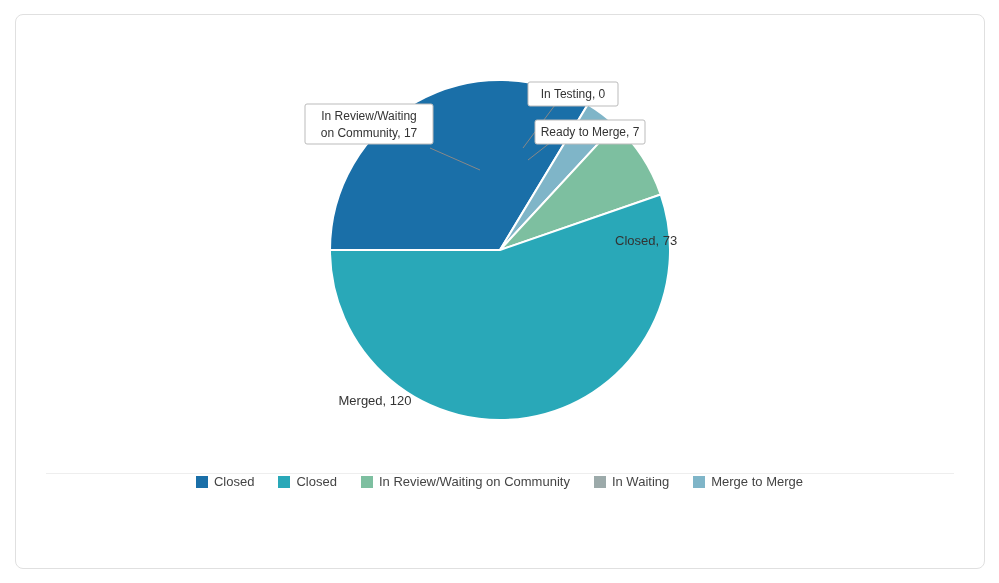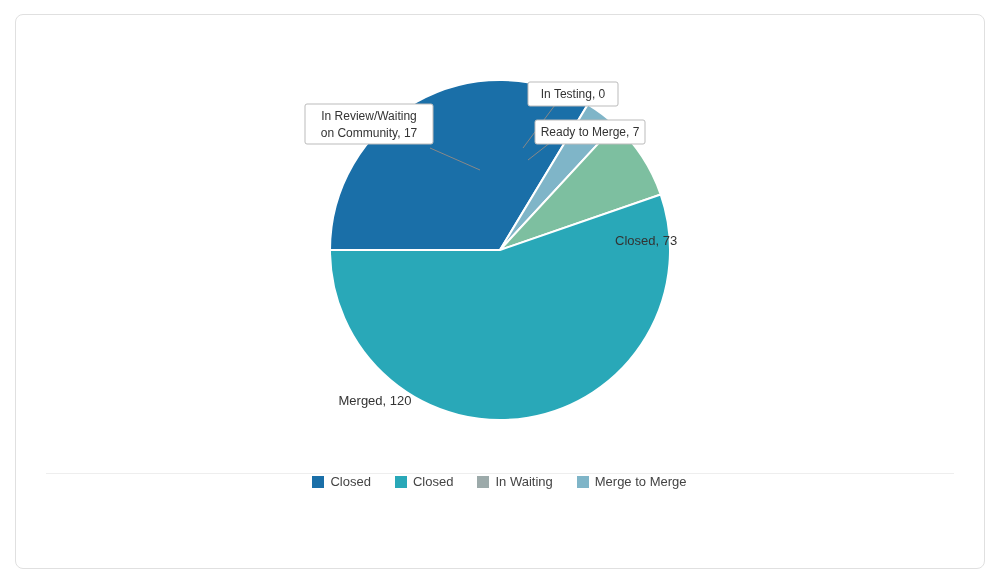--- a/index.html
+++ b/index.html
@@ -95,20 +95,24 @@
   <div class="legend" id="legend-container">
   <div class="legend-item">
         <div class="legend-swatch" style="background: rgb(26, 111, 168);"></div>
         <span>Closed</span>
       </div>
       <div class="legend-item">
         <div class="legend-swatch" style="background: rgb(41, 168, 184);"></div>
         <span>Closed</span>
       </div>
       <div class="legend-item">
+        <div class="legend-swatch" style="background: rgb(125, 191, 160);"></div>
+        <span>In Review/Waiting on Community</span>
+      </div>
+      <div class="legend-item">
         <div class="legend-swatch" style="background: rgb(156, 170, 170);"></div>
         <span>In Waiting</span>
       </div>
       <div class="legend-item">
         <div class="legend-swatch" style="background: rgb(127, 181, 200);"></div>
         <span>Merge to Merge</span>
       </div>
     </div>
 </div>
 

